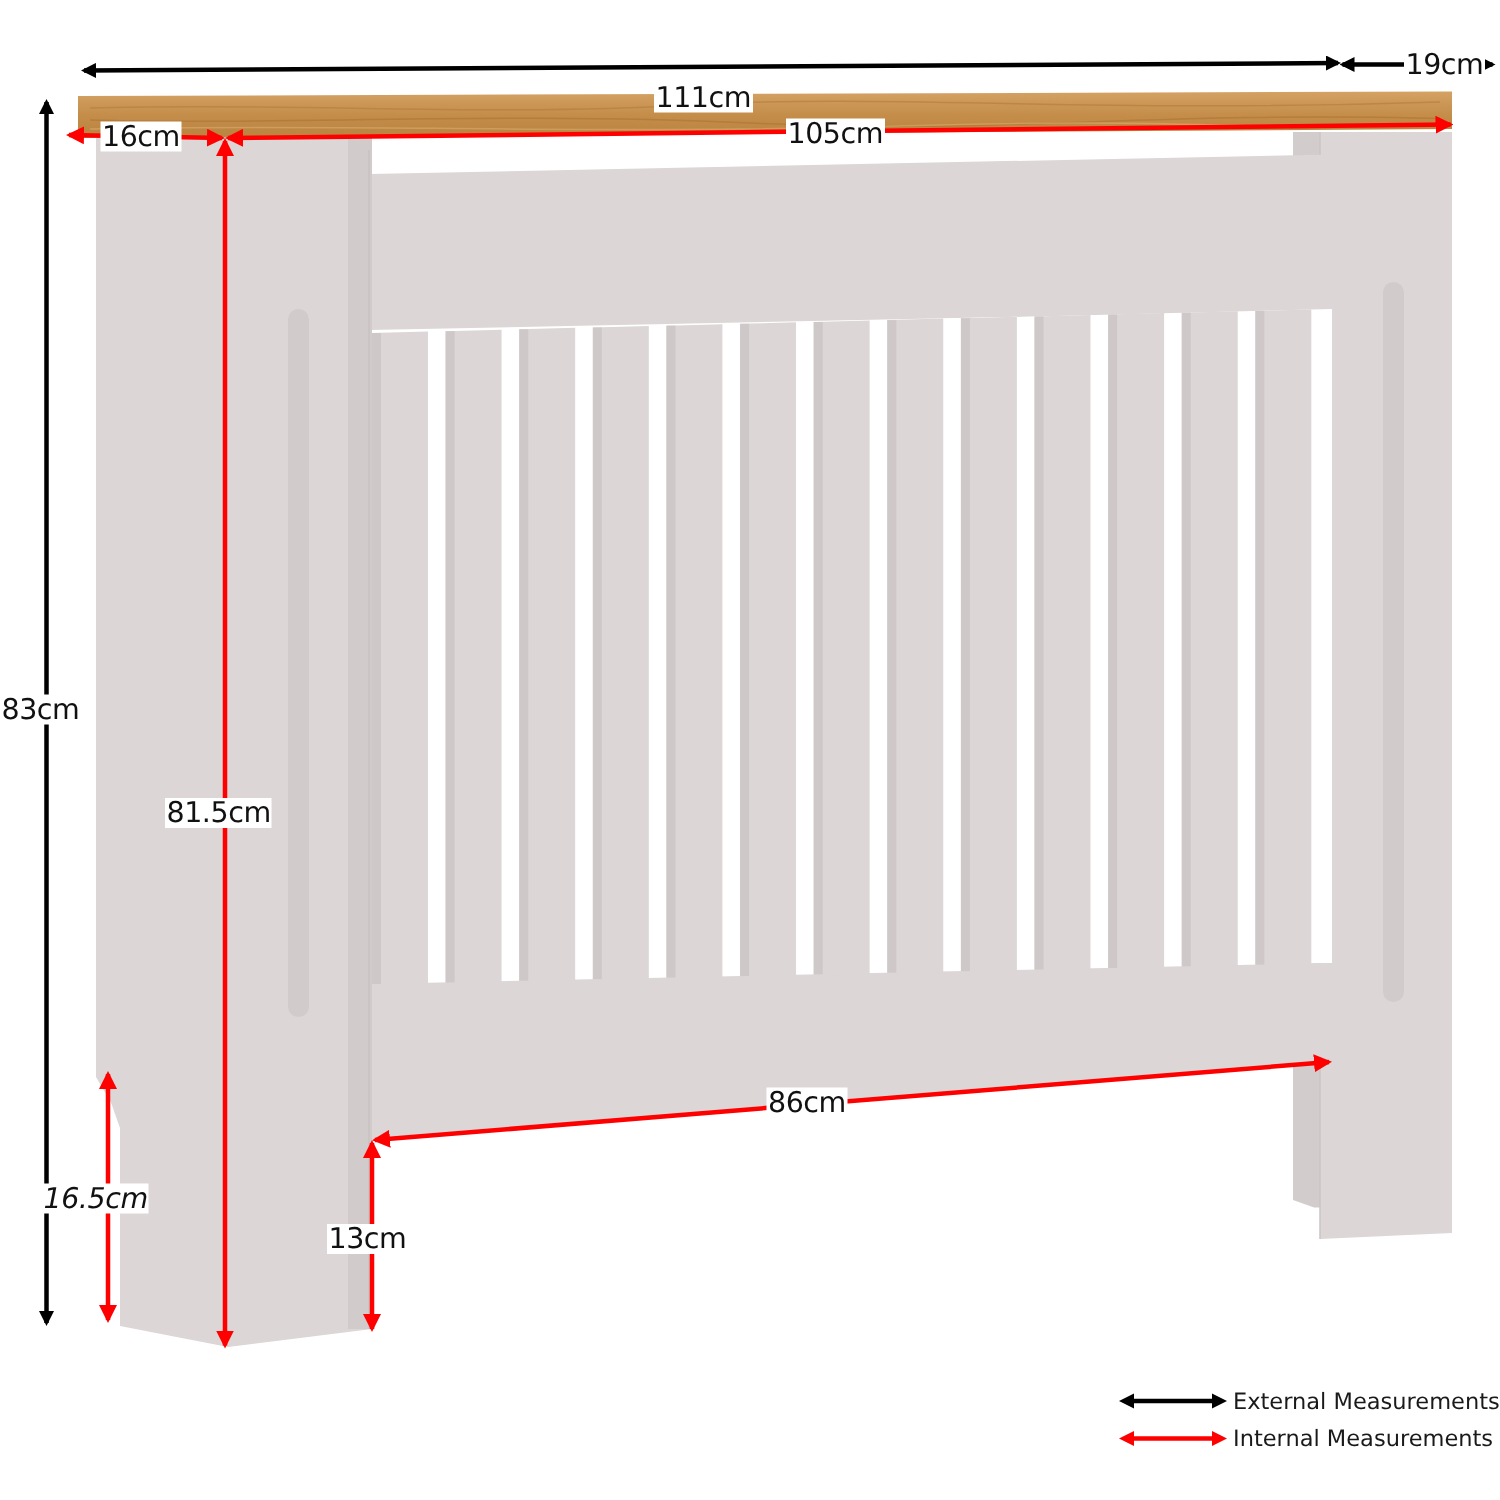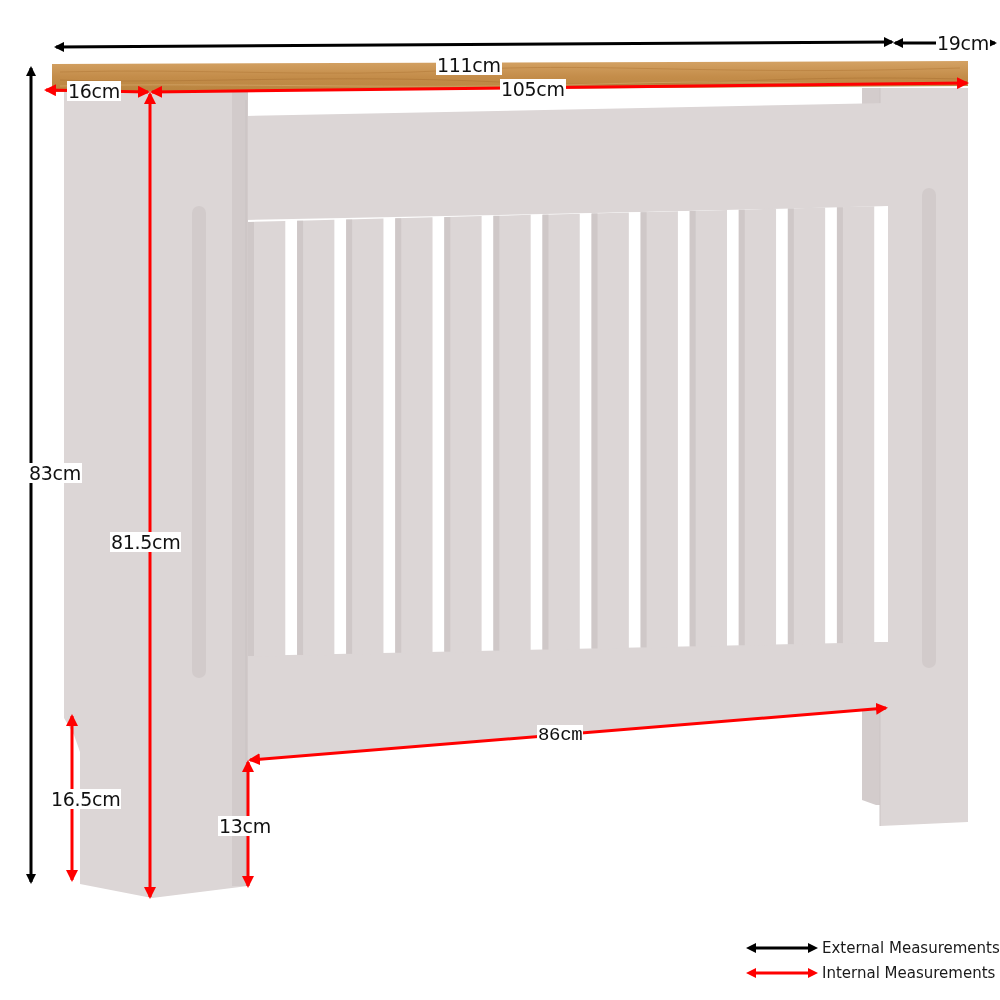--- a/index.html
+++ b/index.html
@@ -1,21 +1,21 @@
 <!DOCTYPE html>
 <html><head>
   <meta charset="utf-8">
   <style>
     html, body { margin: 0; padding: 0; background: #ffffff; }
     body { width: 1000px; height: 1000px; position: relative; overflow: hidden;
            font-family: "DejaVu Sans", "Liberation Sans", sans-serif; }
     #stage { position: absolute; left: 0; top: 0; width: 1000px; height: 1000px; }
     .lbl { position: absolute; background: #ffffff; color: #111111; font-size: 19px;
            line-height: 20px; padding: 0 1px; white-space: nowrap; letter-spacing: -0.3px; }
-    .legend-row { position: absolute; left: 746px; display: flex; align-items: center; margin-top: 14px; }
+    .legend-row { position: absolute; left: 746px; display: flex; align-items: center; }
     .legend-text { font-size: 15px; color: #1a1a1a; margin-left: 4px; white-space: nowrap; }
   </style>
 </head>
 <body>
 
 <svg id="stage" viewBox="0 0 1000 1000" xmlns="http://www.w3.org/2000/svg">
   <defs>
     <marker id="ahB" markerWidth="10" markerHeight="10" refX="8" refY="5" orient="auto-start-reverse" markerUnits="userSpaceOnUse">
       <path d="M0,0 L10,5 L0,10 z" fill="#000"></path>
     </marker>
@@ -96,27 +96,27 @@
     <line x1="152" y1="92" x2="967" y2="83" marker-start="url(#ahR)" marker-end="url(#ahR)"></line>
     <line x1="150" y1="94" x2="150" y2="897" marker-start="url(#ahR)" marker-end="url(#ahR)"></line>
     <line x1="250" y1="760" x2="886" y2="708" marker-start="url(#ahR)" marker-end="url(#ahR)"></line>
     <line x1="248" y1="762" x2="248" y2="886" marker-start="url(#ahR)" marker-end="url(#ahR)"></line>
     <line x1="72" y1="716" x2="72" y2="880" marker-start="url(#ahR)" marker-end="url(#ahR)"></line>
   </g>
 </svg>
 
 <span class="lbl" style="left:436px;top:35px;margin-top:20px;">111cm</span>
 <span class="lbl" style="left:914px;top:33px;margin-left:22px;">19cm</span>
-<span class="lbl" style="left:0px;top:463px;margin-left:28px;">83cm</span>
+<span class="lbl" style="left:0px;top:463px;">83cm</span>
 <span class="lbl" style="left:67px;top:81px;">16cm</span>
-<span class="lbl" style="left:500px;top:79px;">105cm</span>
+<span class="lbl" style="left:524px;top:79px;">105cm</span>
 <span class="lbl" style="left:110px;top:484px;margin-top:48px;">81.5cm</span>
-<span class="lbl" style="left:537px;top:725px;font-family:Liberation Mono, monospace;">86cm</span>
+<span class="lbl" style="left:511px;top:725px;">86cm</span>
 <span class="lbl" style="left:218px;top:816px;">13cm</span>
-<span class="lbl" style="left:50px;top:789px;">16.5cm</span>
+<span class="lbl" style="left:28px;top:789px;font-style:italic;">16.5cm</span>
 
 <div class="legend-row" style="top:925px;">
   <svg width="72" height="14">
     <line x1="6" y1="7" x2="66" y2="7" stroke="#000" stroke-width="3"></line>
     <path d="M0,7 L10,2 L10,12 z" fill="#000"></path>
       <path d="M72,7 L62,2 L62,12 z" fill="#000"></path>
   </svg>
   <span class="legend-text">External Measurements</span>
 </div>
 <div class="legend-row" style="top:950px;text-align:center;">

